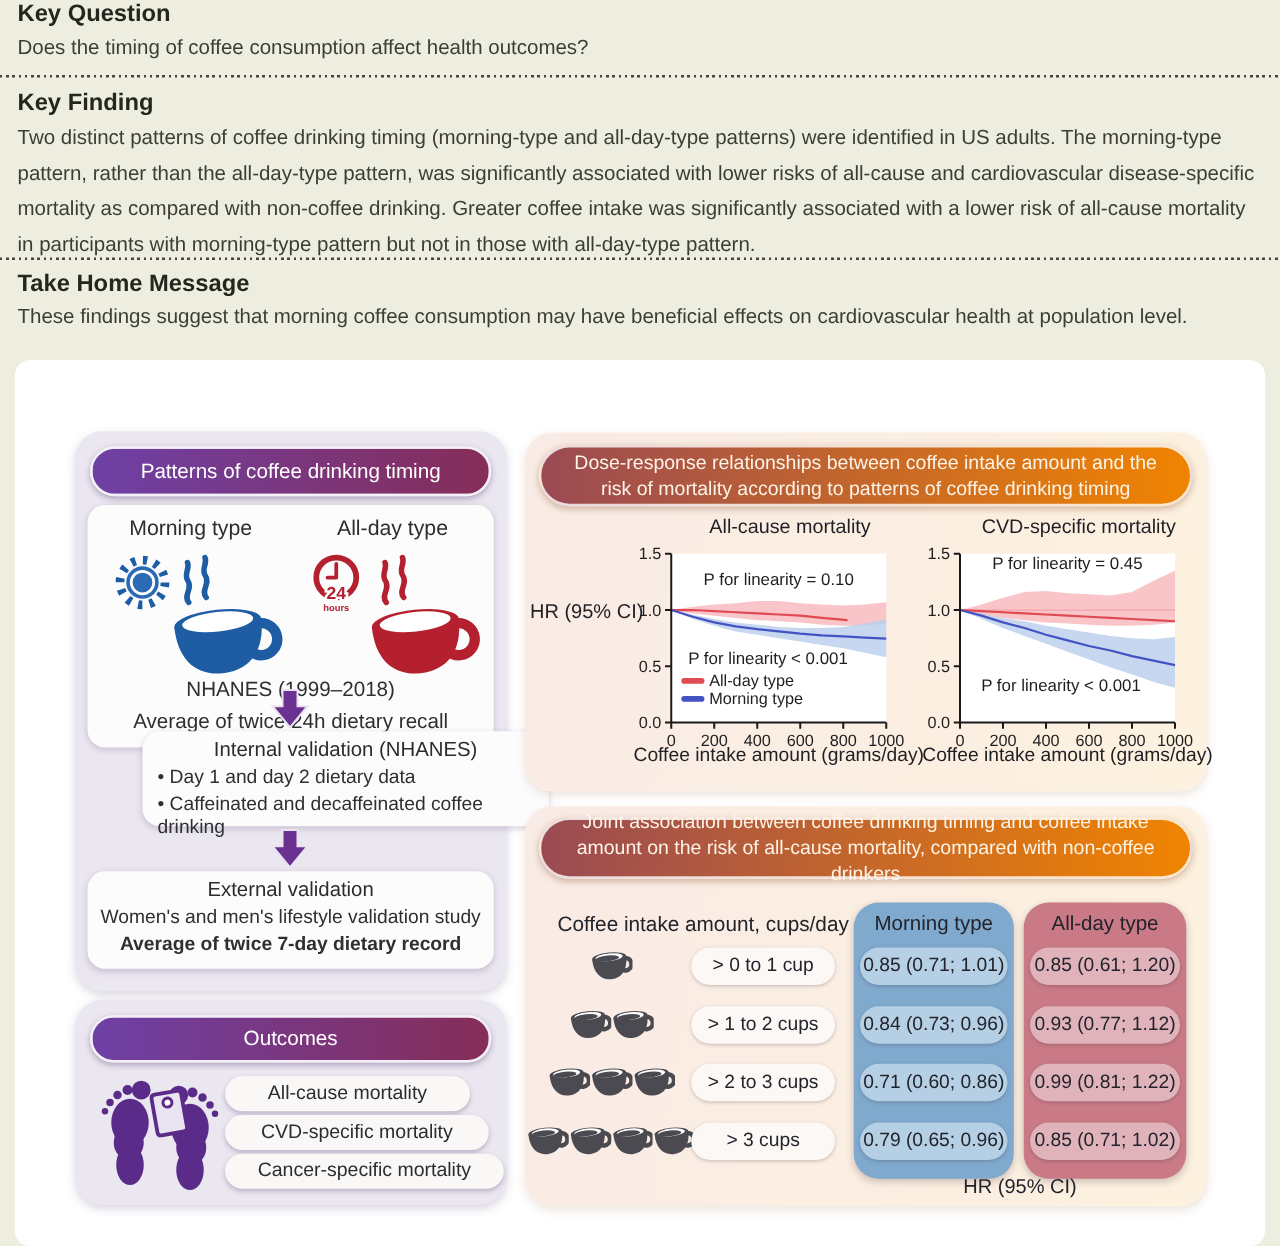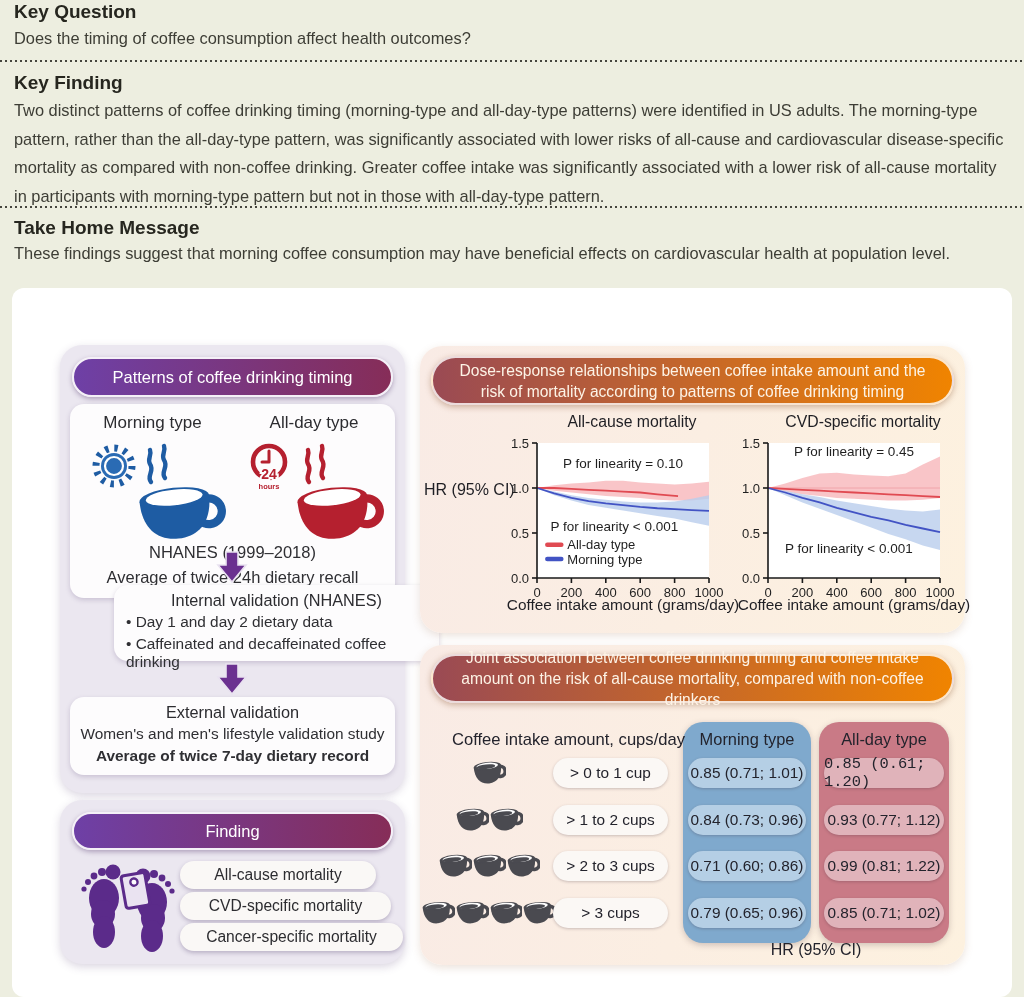--- a/index.html
+++ b/index.html
@@ -110,21 +110,21 @@
     <polygon points="10,1 22,1 22,14 30,14 16,31 2,14 10,14" fill="#6b3190" stroke="#e9e2f0" stroke-width="1.6"></polygon>
   </svg>
 
   <div class="abs white-card" style="left:70px;top:697px;width:325px;height:78px;">
     <div class="abs card-line" style="left:0;top:28px;width:325px;font-size:15.4px;">Women's and men's lifestyle validation study</div>
     <div class="abs card-title" style="left:0;top:6px;width:325px;">External validation</div>
     <div class="abs card-line" style="left:0;top:50px;width:325px;font-size:15.4px;font-weight:bold;">Average of twice 7-day dietary record</div>
   </div>
 
   <div class="abs lav-panel" style="left:60px;top:800px;width:345px;height:164px;"></div>
-  <div class="abs purple-pill" style="left:72px;top:812px;width:317px;height:34px;">Finding</div>
+  <div class="abs purple-pill" style="left:72px;top:812px;width:317px;height:34px;">Outcomes</div>
 
   <svg class="abs" style="left:80px;top:852px;" width="100" height="106" viewBox="0 0 100 106">
 
     <g fill="#5b2b8a">
       <ellipse cx="24" cy="46" rx="15" ry="19"></ellipse>
       <ellipse cx="23" cy="62" rx="12" ry="14"></ellipse>
       <ellipse cx="24" cy="80" rx="11" ry="16"></ellipse>
       <circle cx="33" cy="20" r="7.5"></circle>
       <circle cx="22" cy="20" r="4"></circle>
       <circle cx="14" cy="24" r="3.4"></circle>
@@ -229,38 +229,38 @@
 
   <div class="abs axis-label" style="left:493px;top:596px;width:260px;">Coffee intake amount (grams/day)</div>
   <div class="abs axis-label" style="left:724px;top:596px;width:260px;">Coffee intake amount (grams/day)</div>
 
   <div class="abs peach-panel" style="left:420px;top:645px;width:545px;height:320px;">
     <div class="abs orange-pill" style="left:11px;top:9px;width:523px;height:49px;">Joint association between coffee drinking timing and coffee intake amount on the risk of all-cause mortality, compared with non-coffee drinkers</div>
 
     <div class="abs col-block" style="left:263px;top:77px;width:128px;height:221px;background:#7fa9cd;"></div>
     <div class="abs col-block" style="left:399px;top:77px;width:130px;height:221px;background:#c97a86;"></div>
 
-    <div class="abs col-head" style="left:20px;top:85px;width:245px;text-align:right;font-size:16.6px;">Coffee intake amount, cups/day</div>
+    <div class="abs col-head" style="left:20px;top:85px;width:245px;text-align:center;font-size:16.6px;">Coffee intake amount, cups/day</div>
     <div class="abs col-head" style="left:263px;top:85px;width:128px;">Morning type</div>
     <div class="abs col-head" style="left:399px;top:85px;width:130px;">All-day type</div>
 
     <div class="abs cups-cell" style="left:0px;top:113px;width:135px;height:30px;">
         <svg width="36" height="30" viewBox="0 0 100 82" style="margin:0 -1px;">
           <g transform="rotate(-6 50 40)">
             <circle cx="84" cy="40" r="14" fill="none" stroke="#4a4a50" stroke-width="10"></circle>
             <path d="M12 22 L88 22 C88 52 74 70 50 70 C26 70 12 52 12 22 Z" fill="#4a4a50"></path>
             <ellipse cx="50" cy="22" rx="38" ry="11.5" fill="#4a4a50"></ellipse>
             <ellipse cx="50" cy="21" rx="30" ry="8.5" fill="#ffffff"></ellipse>
             <ellipse cx="46" cy="23" rx="26" ry="6.5" fill="#4a4a50"></ellipse>
           </g>
         </svg>
       </div>
     <div class="abs row-pill" style="left:133px;top:113px;width:115px;height:30px;background:#fbf8f5;">&gt; 0 to 1 cup</div>
     <div class="abs row-pill" style="left:268px;top:113px;width:118px;height:30px;background:#b5cfe5;">0.85 (0.71; 1.01)</div>
-    <div class="abs row-pill" style="left:404px;top:113px;width:120px;height:30px;background:#e0b3ba;font-family:Liberation Mono, monospace;">0.85 (0.61; 1.20)</div>
+    <div class="abs row-pill" style="left:404px;top:113px;width:120px;height:30px;background:#e0b3ba;">0.85 (0.61; 1.20)</div>
 
     <div class="abs cups-cell" style="left:0px;top:160px;width:135px;height:30px;">
         <svg width="36" height="30" viewBox="0 0 100 82" style="margin:0 -1px;">
           <g transform="rotate(-6 50 40)">
             <circle cx="84" cy="40" r="14" fill="none" stroke="#4a4a50" stroke-width="10"></circle>
             <path d="M12 22 L88 22 C88 52 74 70 50 70 C26 70 12 52 12 22 Z" fill="#4a4a50"></path>
             <ellipse cx="50" cy="22" rx="38" ry="11.5" fill="#4a4a50"></ellipse>
             <ellipse cx="50" cy="21" rx="30" ry="8.5" fill="#ffffff"></ellipse>
             <ellipse cx="46" cy="23" rx="26" ry="6.5" fill="#4a4a50"></ellipse>
           </g>

